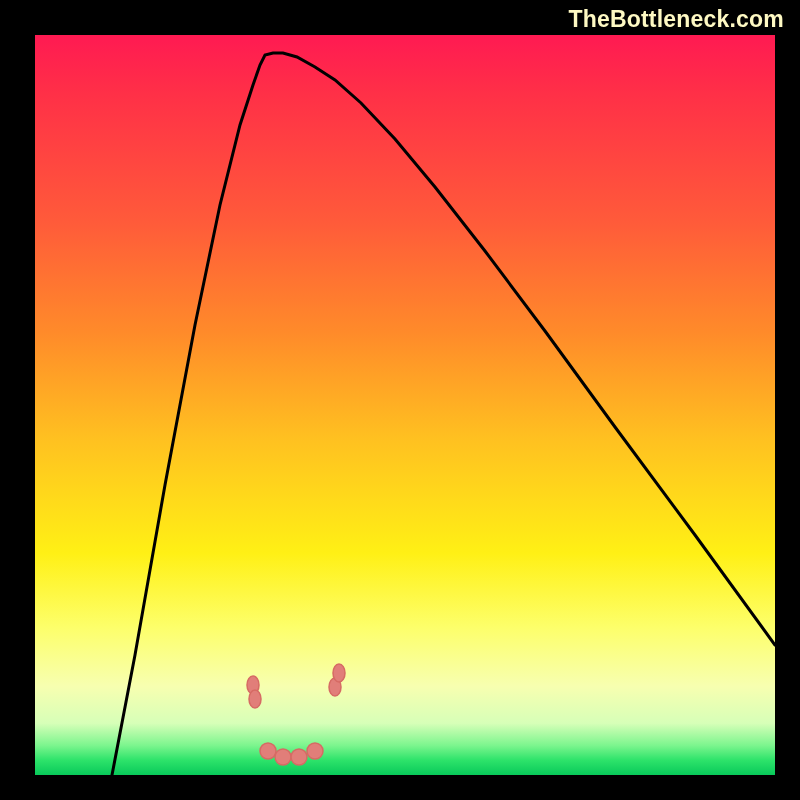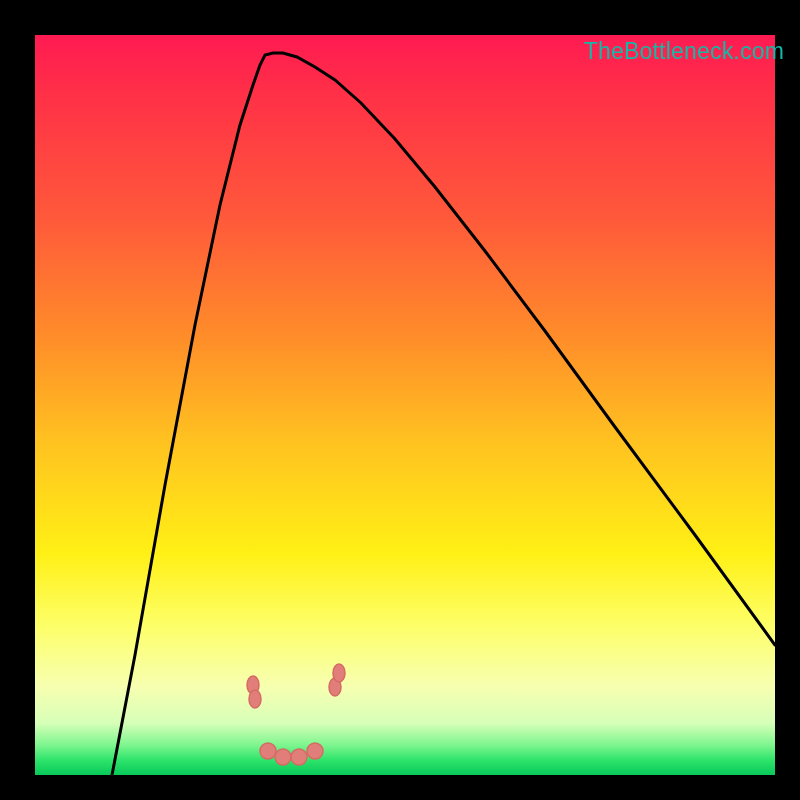--- a/index.html
+++ b/index.html
@@ -41,26 +41,25 @@
       #d7ffb8 93%,
       #7cf58e 96%,
       #2de36a 98%,
       #08c95a 100%
     );
   }
   .watermark {
     position: absolute;
     top: 6px;
     right: 16px;
-    color: #14b8a6;
+    color: #fef9c3;
     font-size: 23px;
-    font-weight: 400;
+    font-weight: 700;
     letter-spacing: 0.2px;
     z-index: 20;
-    margin-top: 32px;
   }
   svg.curves {
     position: absolute;
     inset: 0;
     z-index: 10;
   }
   .curve-line {
     fill: none;
     stroke: #000;
     stroke-width: 3;

